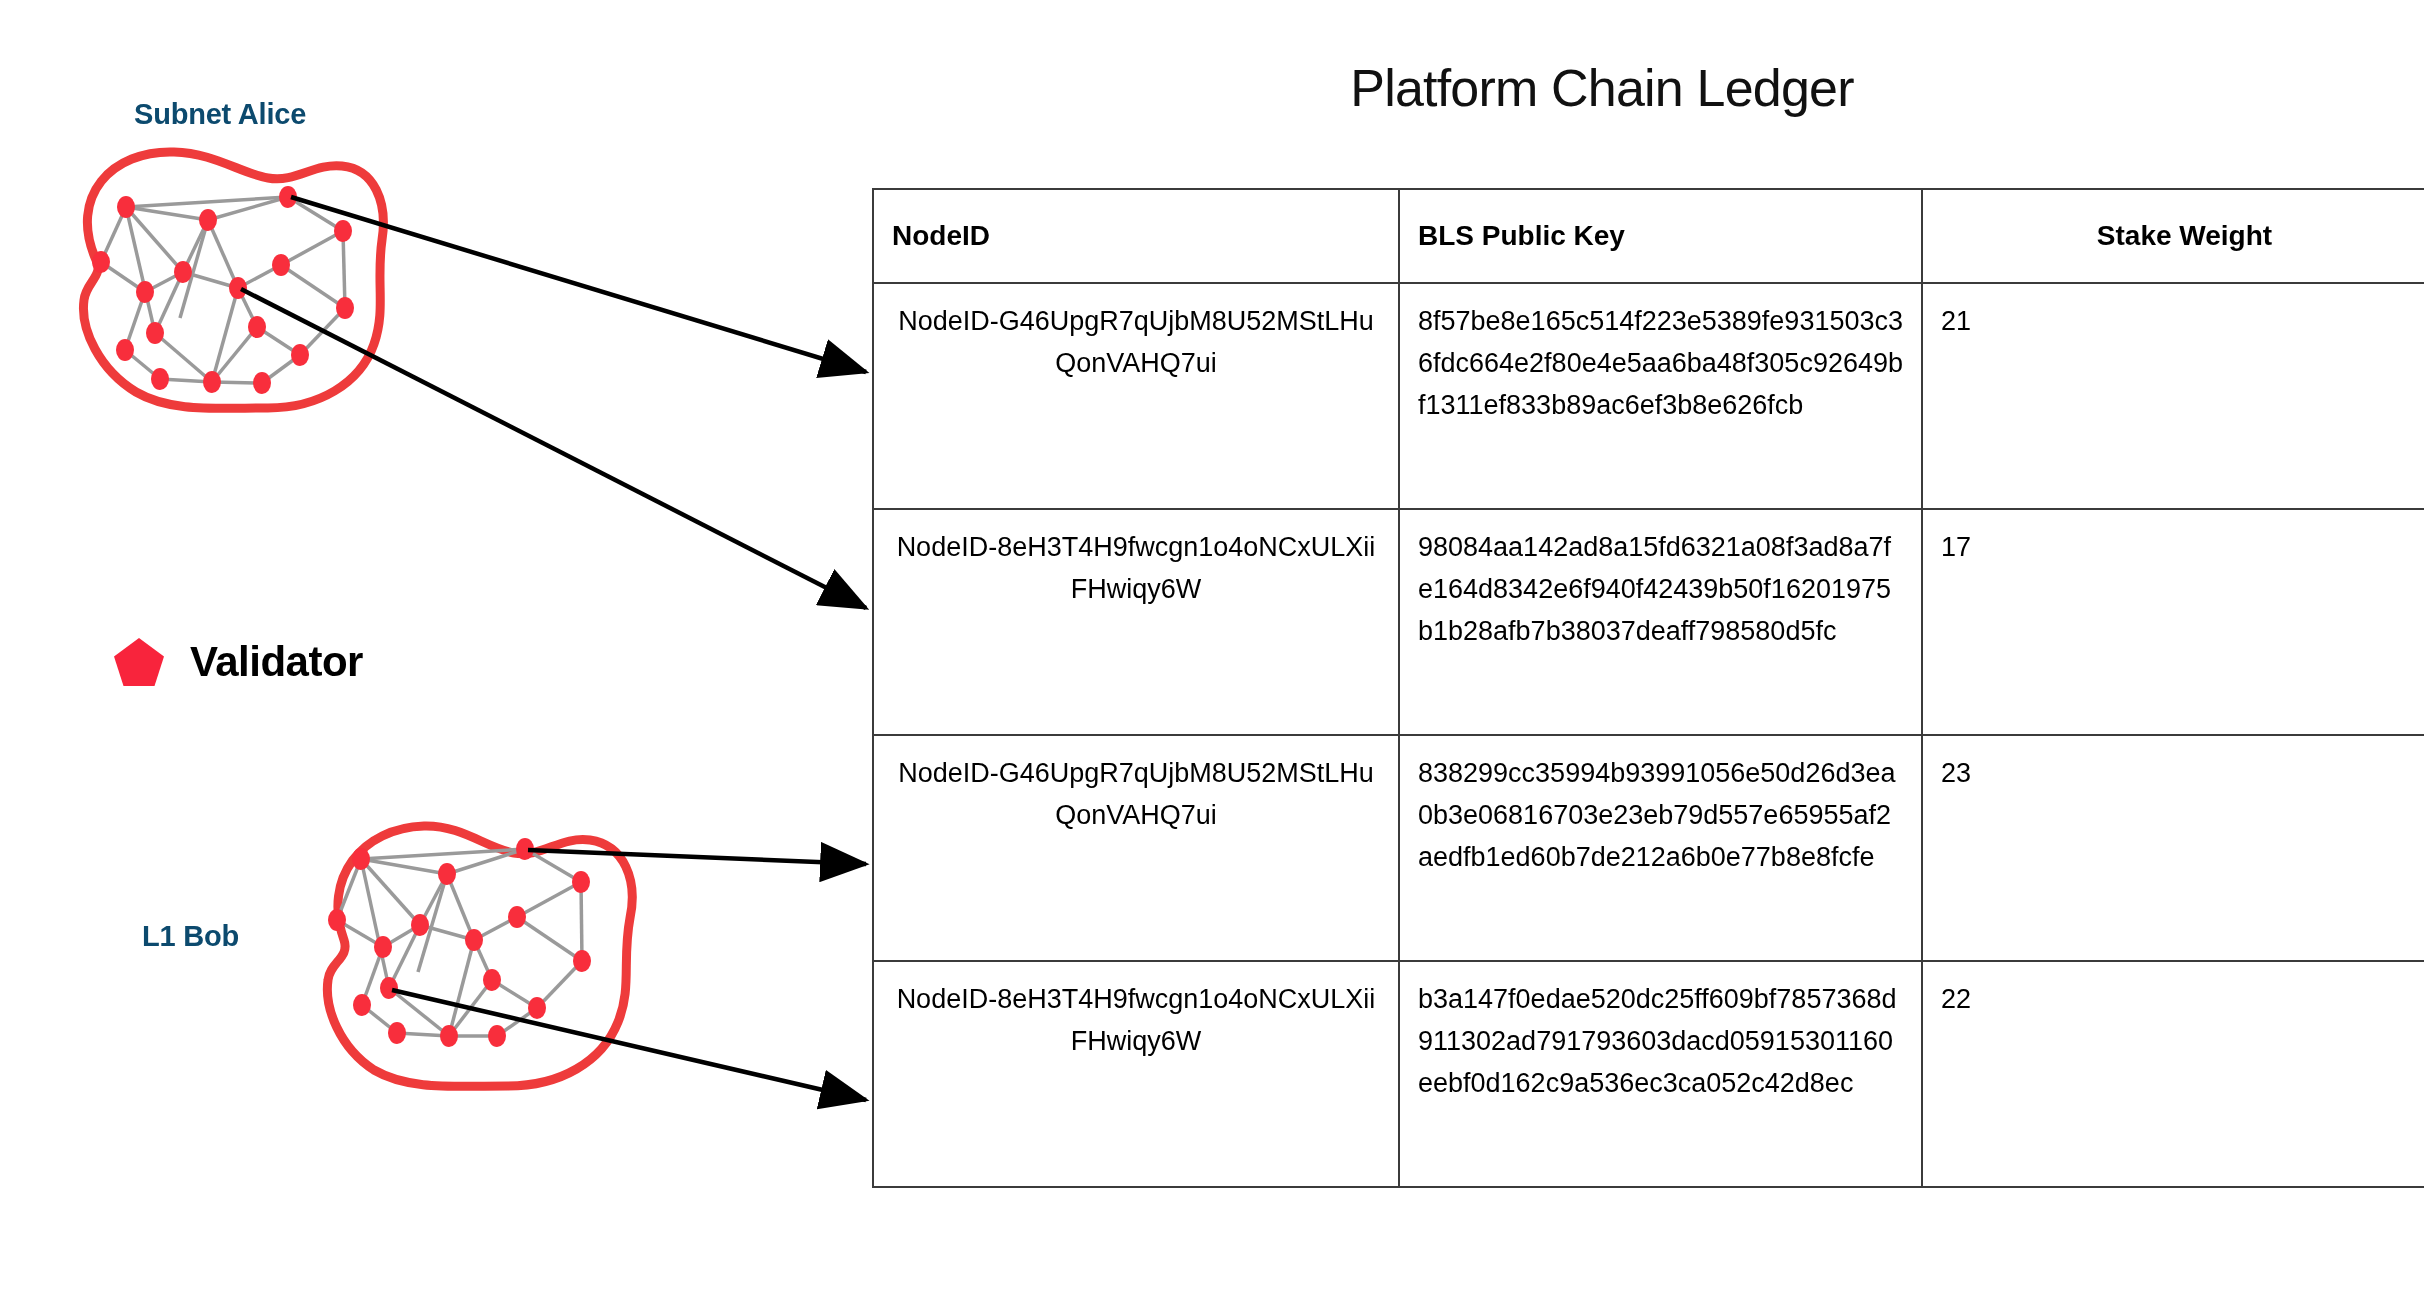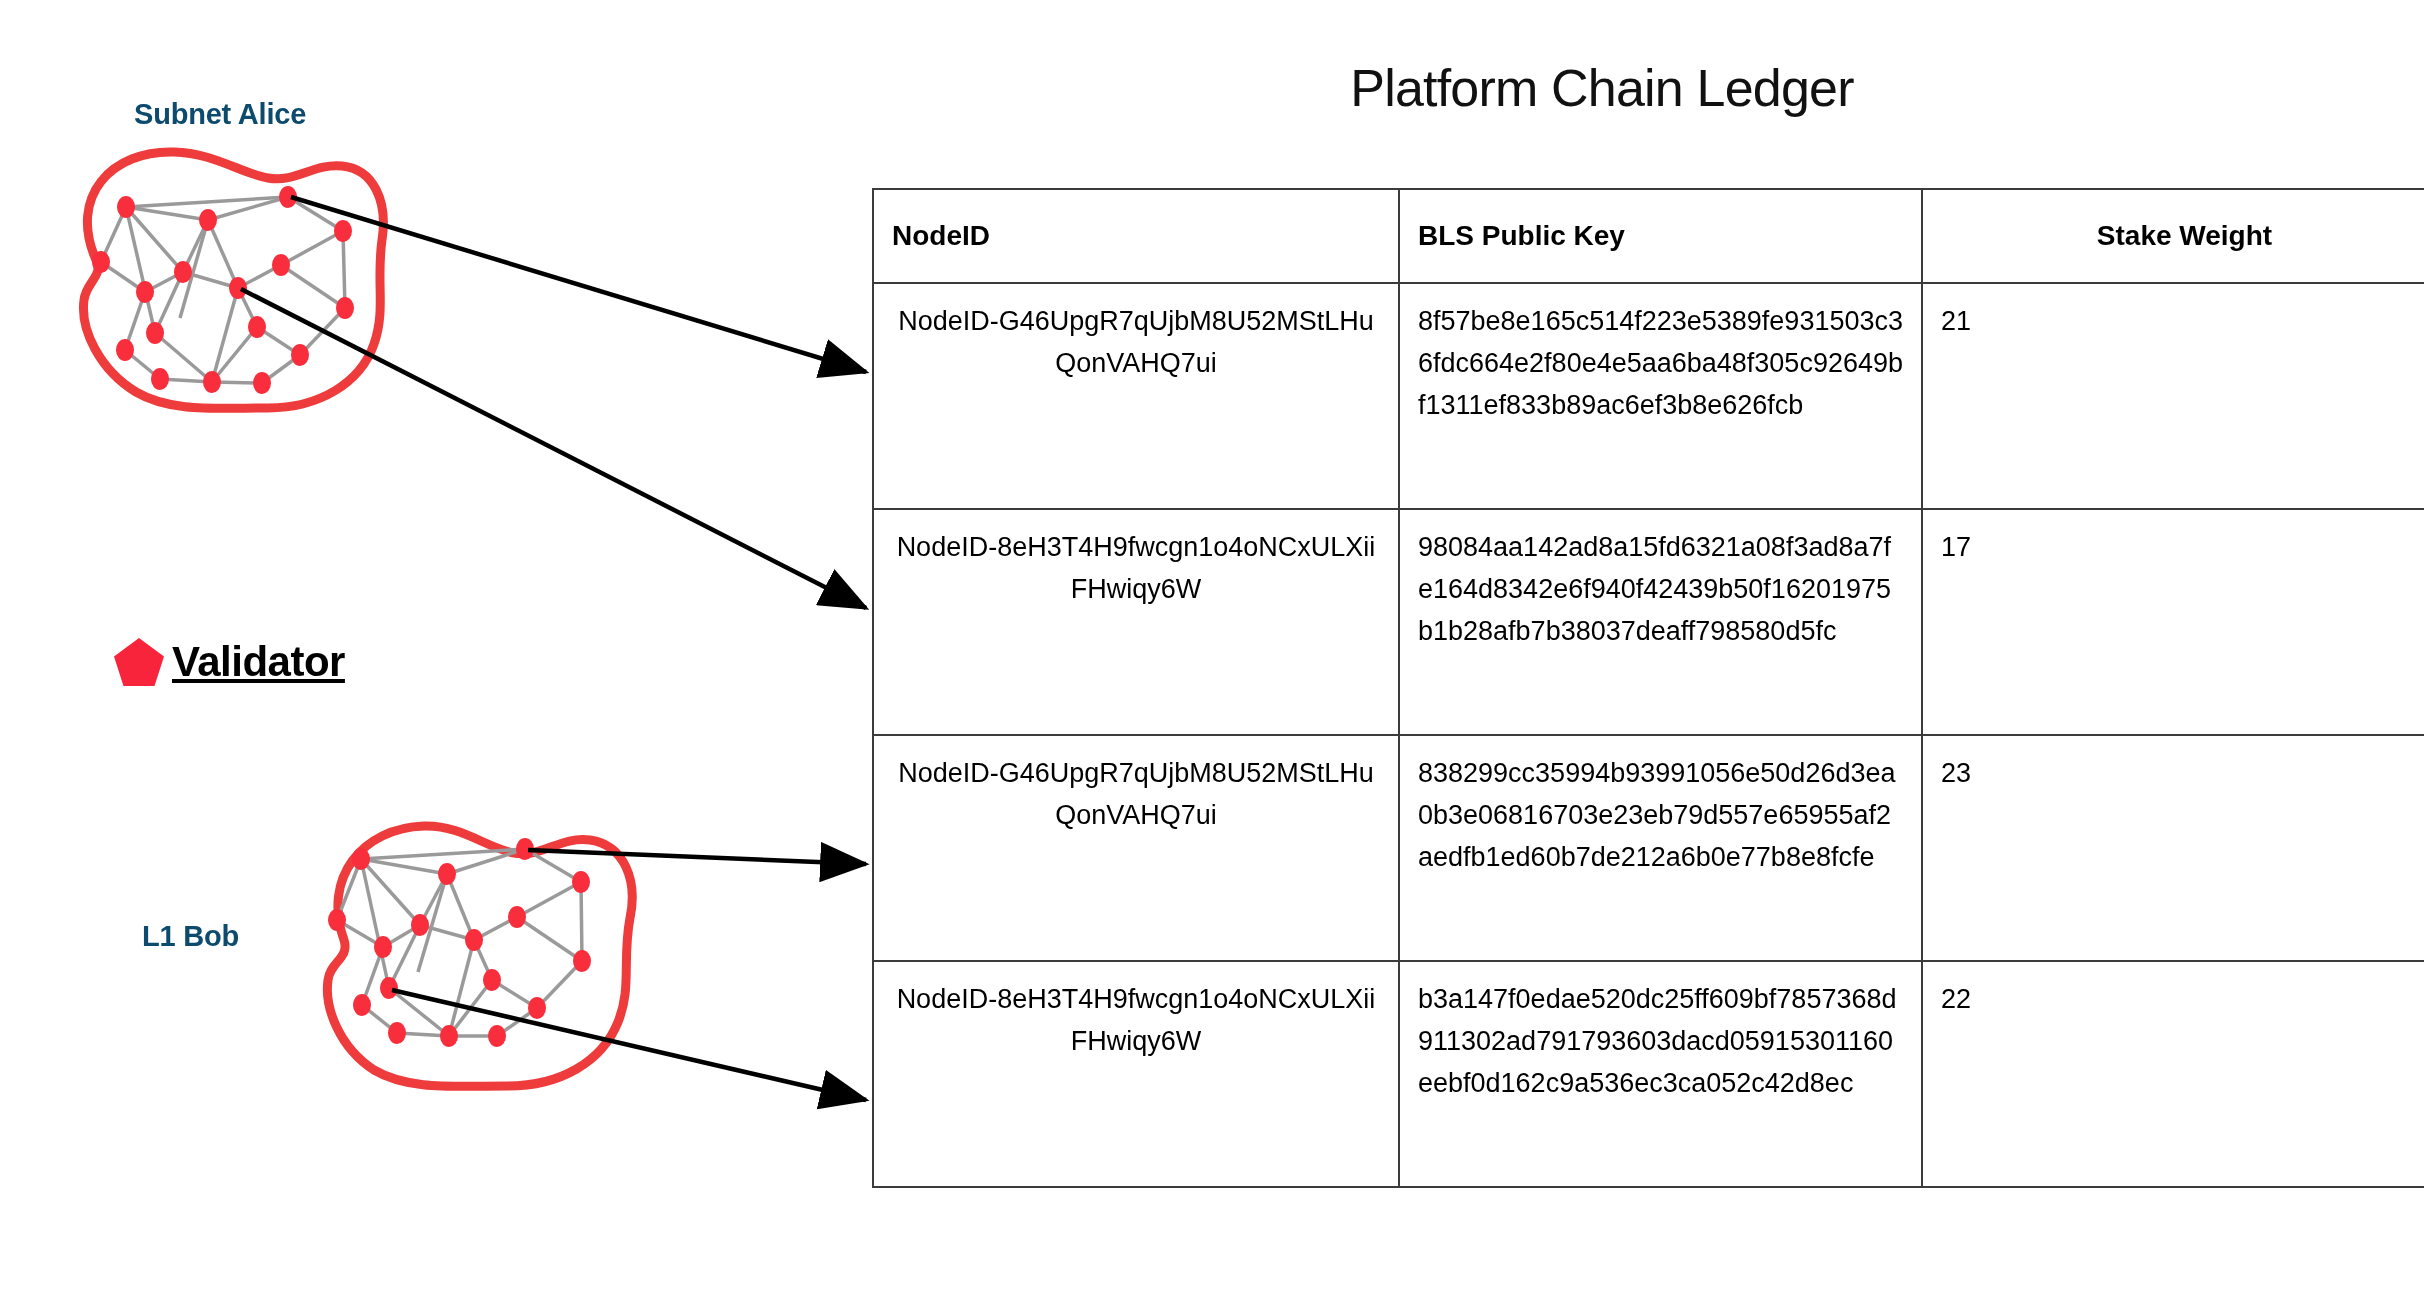--- a/index.html
+++ b/index.html
@@ -46,22 +46,21 @@
     top: 920px;
   }
 
   
   #legend-validator {
     position: absolute;
     left: 112px;
     top: 636px;
     display: flex;
     align-items: center;
-    gap: 6px;
-    text-decoration: underline;
+    gap: 24px;
   }
   #legend-pentagon {
     width: 54px;
     height: 52px;
     display: block;
   }
   #legend-validator-label {
     font-weight: bold;
     font-size: 42px;
     letter-spacing: -0.5px;

